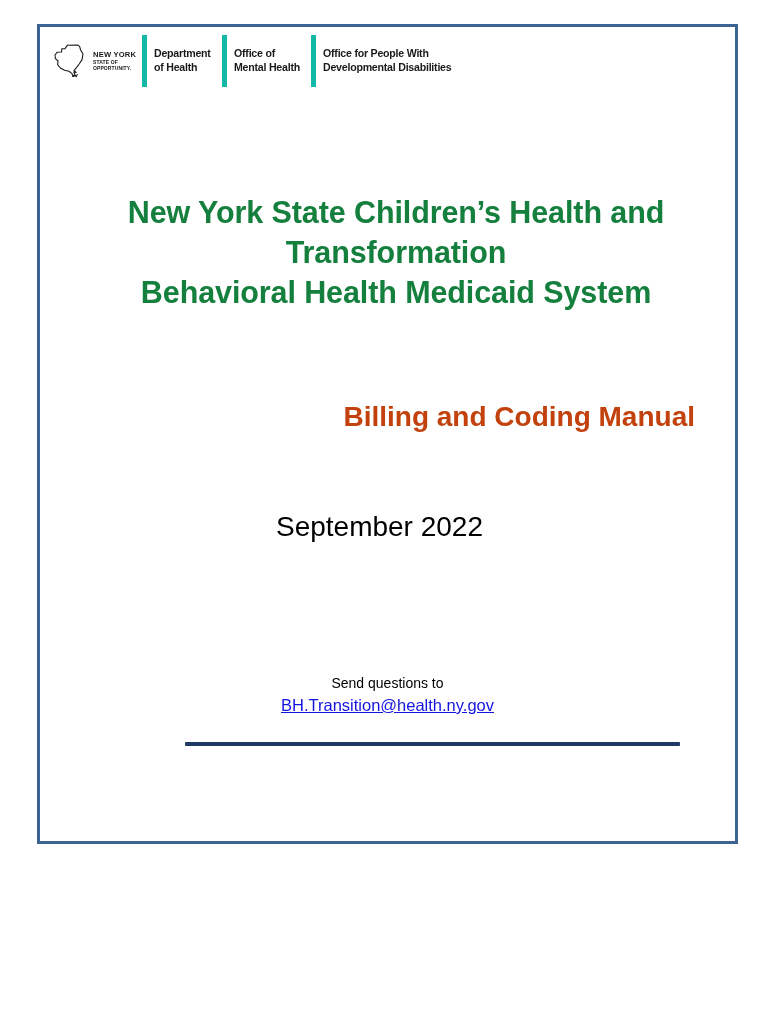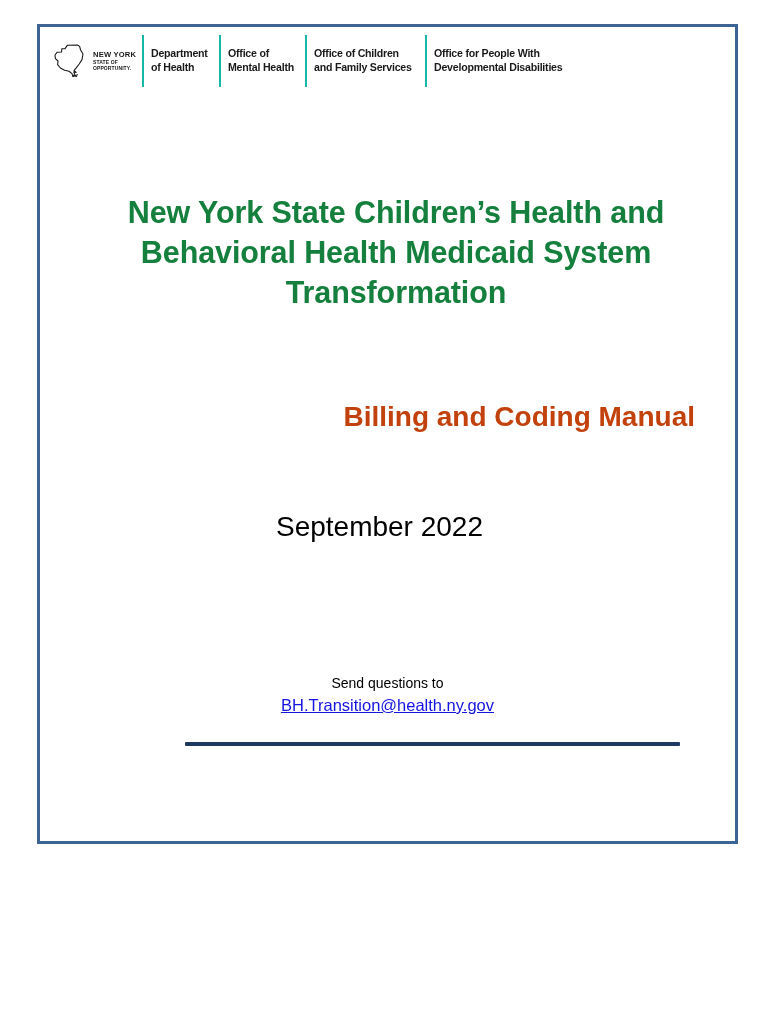--- a/index.html
+++ b/index.html
@@ -36,21 +36,21 @@
     height: 52px;
     display: flex;
     align-items: stretch;
     box-sizing: border-box;
     padding: 0 6px 0 10px;
   }
   .agency-cell {
     display: flex;
     align-items: center;
     padding: 0 7px;
-    border-left: 2px solid #14b8a6;
+    border-left: 5px solid #14b8a6;
   }
   .agency-cell:first-child {
     border-left: none;
     padding-left: 2px;
   }
   .agency-cell .agency-name {
     font-family: "Liberation Sans", sans-serif;
     font-weight: bold;
     font-size: 11.3px;
     line-height: 1.22;
@@ -193,36 +193,32 @@
       <span class="agency-name">Department
 of Health</span>
     </div>
 
     <div class="agency-cell">
       <span class="agency-name">Office of
 Mental Health</span>
     </div>
 
 
-    <div class="agency-cell">
-      <span class="agency-name">Office of Children
-and Family Services</span>
-    </div>
 
     <div class="agency-cell">
       <span class="agency-name">Office for People With
 Developmental Disabilities</span>
     </div>
 
   </div>
 
   <div class="doc-title">
     <div>New York State Children’s Health and</div>
+    <div>Transformation</div>
     <div>Behavioral Health Medicaid System</div>
-    <div>Transformation</div>
   </div>
 
   <div class="doc-subtitle">Billing and Coding Manual</div>
 
   <div class="doc-date">September 2022</div>
 
   <div class="contact-block">
     <div class="contact-line">Send questions to</div>
     <a class="contact-email" href="#">BH.Transition@health.ny.gov</a>
   </div>

